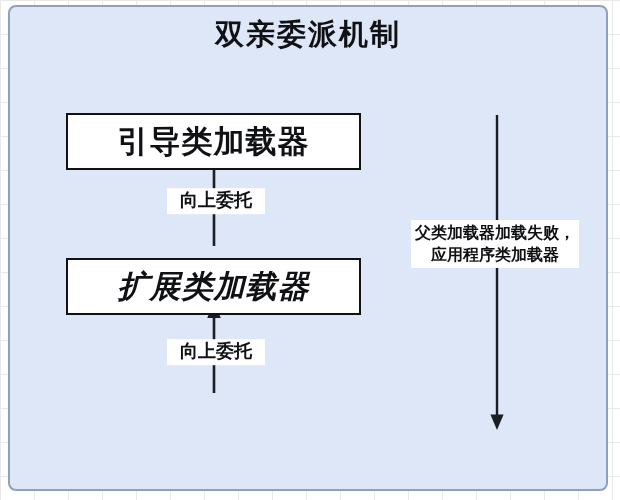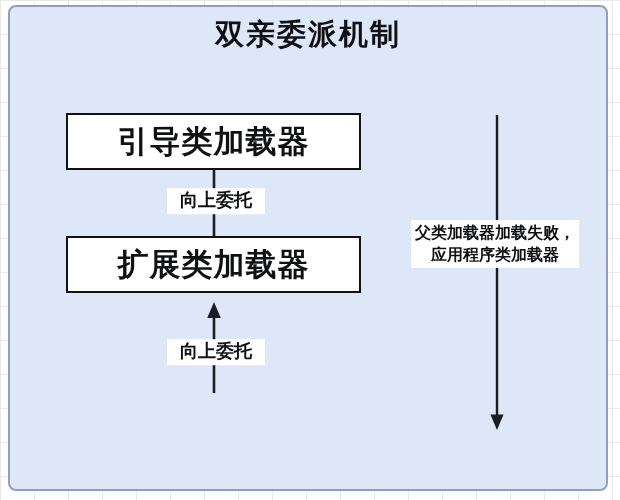--- a/index.html
+++ b/index.html
@@ -56,21 +56,21 @@
     border: 2.5px solid var(--node-border);
     display: flex;
     align-items: center;
     justify-content: center;
     font-size: 31px;
     font-weight: 700;
     white-space: nowrap;
     letter-spacing: 1px;
   }
   .node-1 { top: 106px; font-family: Liberation Mono, monospace; }
-  .node-2 { top: 229px; }
+  .node-2 { top: 251px; font-style: italic; }
   .node-3 { top: 386px; }
   .arrows {
     position: absolute;
     left: 0;
     top: 0;
     width: 600px;
     height: 486px;
   }
   .arrow-label {
     position: absolute;

